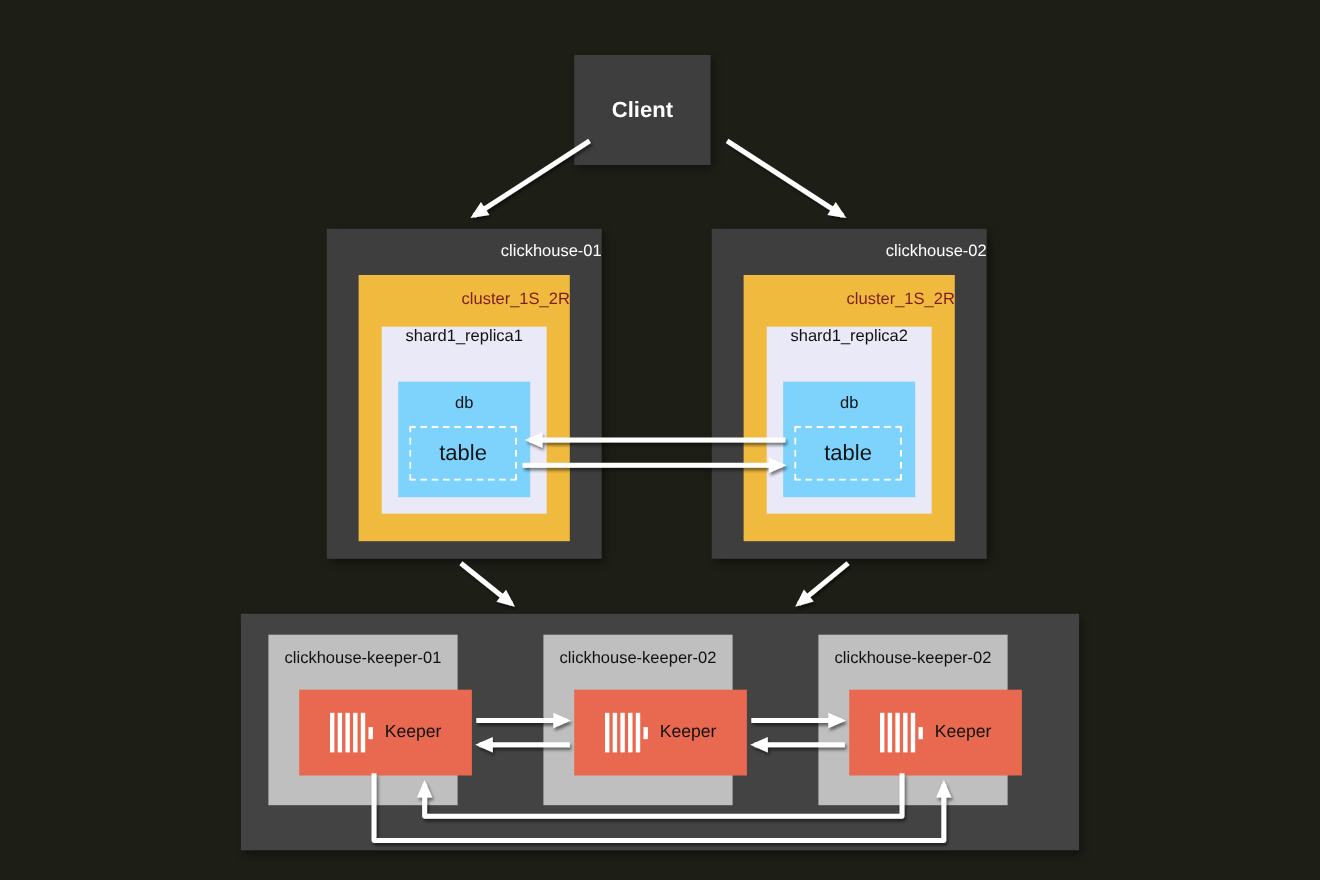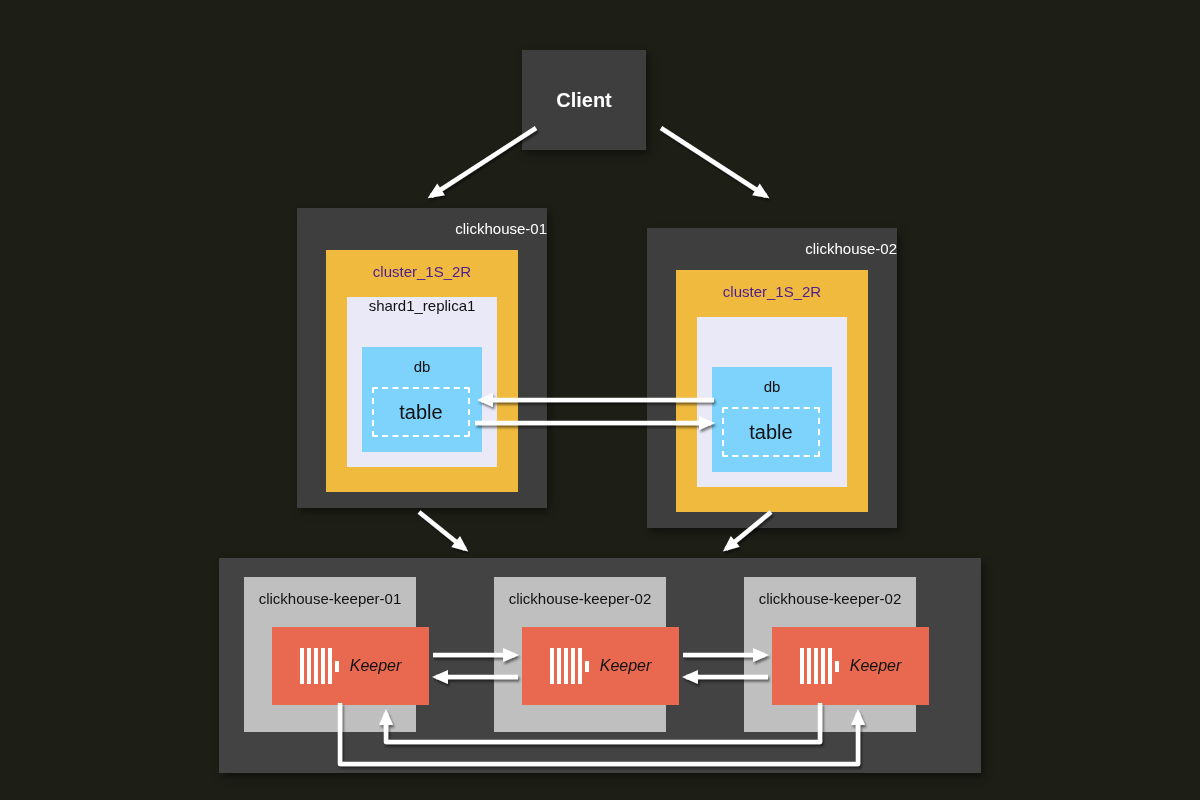--- a/index.html
+++ b/index.html
@@ -28,29 +28,29 @@
     box-shadow:3px 4px 8px rgba(0,0,0,.45);
     margin-top:24px;
   }
   
   .server{
     position:absolute;top:208px;width:250px;height:300px;
     background:#3e3e3e;
     box-shadow:3px 4px 8px rgba(0,0,0,.45);
   }
   .server.s0{left:297px;}
-  .server.s1{left:647px;margin-top:20px;}
+  .server.s1{left:647px;}
   .server-title{
     padding-top:12px;text-align:right;color:#ffffff;font-size:15px;
   }
   .cluster{
     position:absolute;left:29px;top:42px;width:192px;height:242px;
     background:#efba3d;
   }
-  .cluster-title{padding-top:13px;text-align:center;color:#4c1d95;font-size:15px;}
+  .cluster-title{padding-top:13px;text-align:right;color:#7f1d1d;font-size:15px;}
   .replica{
     position:absolute;left:21px;top:47px;width:150px;height:170px;
     background:#eae9f7;
   }
   .replica-title{padding-top:0;text-align:center;color:#111111;font-size:15px;}
   .db{
     position:absolute;left:15px;top:50px;width:120px;height:105px;
     background:#7dd3fc;
   }
   .db-title{padding-top:11px;text-align:center;color:#111111;font-size:15px;}
@@ -75,21 +75,21 @@
   .keeper-node.k2{left:525px;}
   .keeper-title{padding-top:13px;text-align:center;color:#111111;font-size:15px;}
   .keeper-badge{
     position:absolute;left:28px;top:50px;width:157px;height:78px;
     background:#e8694f;
     display:flex;align-items:center;justify-content:center;gap:11px;
   }
   .ch-logo{display:flex;align-items:center;gap:3px;height:40px;}
   .ch-logo i{display:block;width:4px;height:36px;background:#ffffff;}
   .ch-logo i.short{height:11px;}
-  .keeper-label{color:#111111;font-size:16px;font-style:italic;}
+  .keeper-label{color:#111111;font-size:16px;}
 </style>
 </head>
 <body>
 
 <div class="canvas">
 
   <div class="client-box">
     <span>Client</span>
   </div>
 
@@ -107,20 +107,21 @@
         </div>
       </div>
     </div>
   </div>
 
   <div class="server s1">
     <div class="server-title">clickhouse-02</div>
     <div class="cluster">
       <div class="cluster-title">cluster_1S_2R</div>
       <div class="replica">
+        <div class="replica-title">shard1_replica2</div>
         <div class="db">
           <div class="db-title">db</div>
           <div class="table-box">
             <span>table</span>
           </div>
         </div>
       </div>
     </div>
   </div>
 

